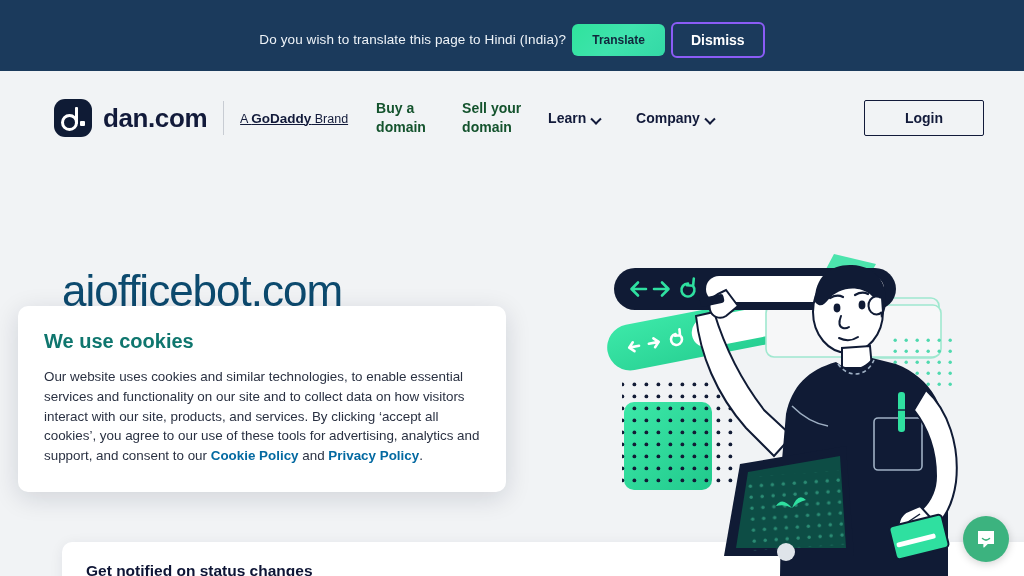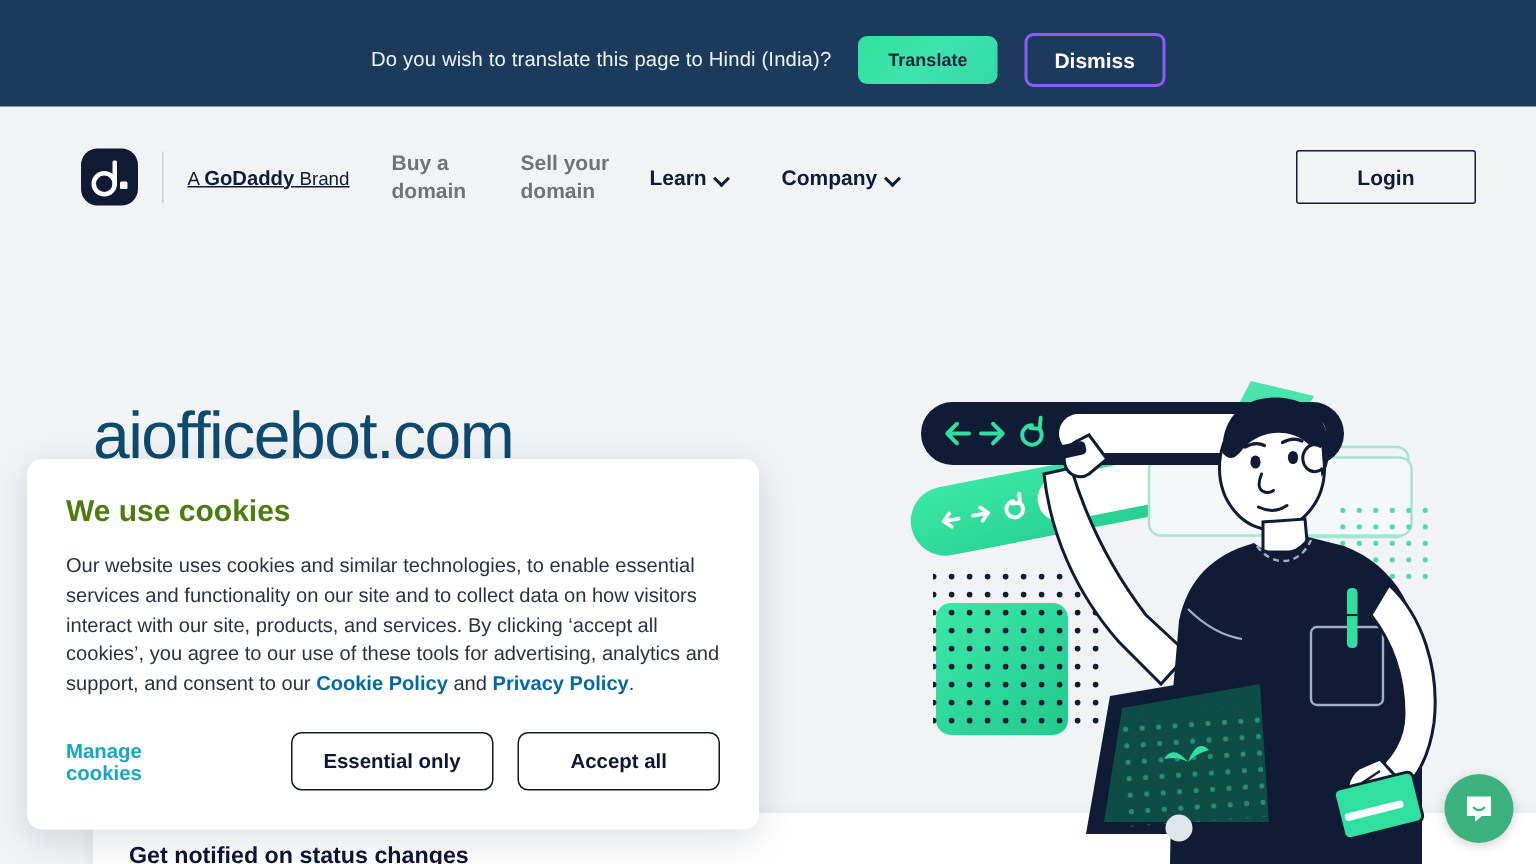--- a/index.html
+++ b/index.html
@@ -20,21 +20,21 @@
   .translate-bar {
     position: absolute;
     top: 0; left: 0;
     width: 1024px;
     height: 80px;
     background: #1b3a5c;
     border-bottom: 1px solid #2d4f73;
     display: flex;
     align-items: center;
     justify-content: center;
-    gap: 18px;
+    gap: 6px;
   }
   .translate-msg {
     color: #eef3f8;
     font-size: 13.5px;
     letter-spacing: .1px;
   }
   .btn-translate {
     background: linear-gradient(135deg, #2fe39c 0%, #3fe3ad 50%, #33d9a6 100%);
     color: #10253b;
     border: none;
@@ -113,21 +113,21 @@
     color: #121a3a;
     white-space: nowrap;
     text-decoration: underline;
   }
   .godaddy-brand b { font-weight: bold; font-size: 13.5px; }
 
   .nav-links { display: flex; align-items: center; margin-left: 28px; }
   .nav-item {
     font-size: 14px;
     font-weight: bold;
-    color: #737373;
+    color: #14532d;
     line-height: 1.38;
     cursor: pointer;
     max-width: 86px;
   }
   .nav-item.w1 { width: 112px; }
   .nav-item.w2 { width: 104px; }
   .nav-drop {
     display: flex; align-items: flex-end; gap: 6px;
     font-size: 14px; font-weight: bold; color: #121a3a;
     cursor: pointer;
@@ -197,21 +197,21 @@
     width: 488px;
     background: #ffffff;
     border-radius: 10px;
     box-shadow: 0 6px 26px rgba(14,21,53,.14);
     padding: 24px 26px 26px 26px;
     z-index: 30;
   }
   .cookie-title {
     font-size: 20px;
     font-weight: bold;
-    color: #4d7c0f;
+    color: #0f766e;
     margin-bottom: 14px;
   }
   .cookie-body {
     font-size: 13.4px;
     line-height: 1.48;
     color: #2a3142;
   }
   .cookie-link {
     color: #0369a1;
     font-weight: bold;
@@ -269,20 +269,21 @@
 </div>
 
 <header class="site-header">
 
   <div class="logo-block">
     <div class="logo-mark">
       <span class="lm-ring"></span>
       <span class="lm-stem"></span>
       <span class="lm-dot"></span>
     </div>
+    <span class="logo-text">dan.com</span>
   </div>
 
   <div class="logo-divider"></div>
 
   <div class="godaddy-brand">
     <span>A </span><b>GoDaddy</b><span> Brand</span>
   </div>
 
   <nav class="nav-links">
     <div class="nav-item w1">Buy a domain</div>
@@ -408,25 +409,20 @@
       <circle cx="190" cy="302" r="9" fill="#dfe4ea"></circle>
       <path d="M196 258 q6 -16 14 -8 q-8 2 -14 8 Z" fill="#2fe0a0"></path>
       <path d="M196 258 q-10 -12 -16 -2 q9 -2 16 2 Z" fill="#2fe0a0"></path>
     </g>
   </svg>
 </div>
 
 <section class="cookie-banner">
   <h2 class="cookie-title">We use cookies</h2>
   <p class="cookie-body"><span>Our website uses cookies and similar technologies, to enable essential services and functionality on our site and to collect data on how visitors interact with our site, products, and services. By clicking ‘accept all cookies’, you agree to our use of these tools for advertising, analytics and support, and consent to our </span><a class="cookie-link">Cookie Policy</a><span> and </span><a class="cookie-link">Privacy Policy</a><span>.</span></p>
-  <div class="cookie-actions">
-    <a class="manage-link">Manage cookies</a>
-    <button class="btn-cookie">Essential only</button>
-    <button class="btn-cookie">Accept all</button>
-  </div>
 </section>
 
 <div class="chat-widget">
   <svg width="24" height="24" viewBox="0 0 24 24">
     <path d="M4 4 h16 v13 h-6.2 l-3.6 3.4 a0.5 0.5 0 0 1 -.85 -.4 V17 H4 Z" fill="#ffffff"></path>
     <path d="M8.5 11.5 q3.5 3.2 7 0" stroke="#3cb37f" stroke-width="1.5" fill="none" stroke-linecap="round"></path>
   </svg>
 </div>
 
 </body></html>

